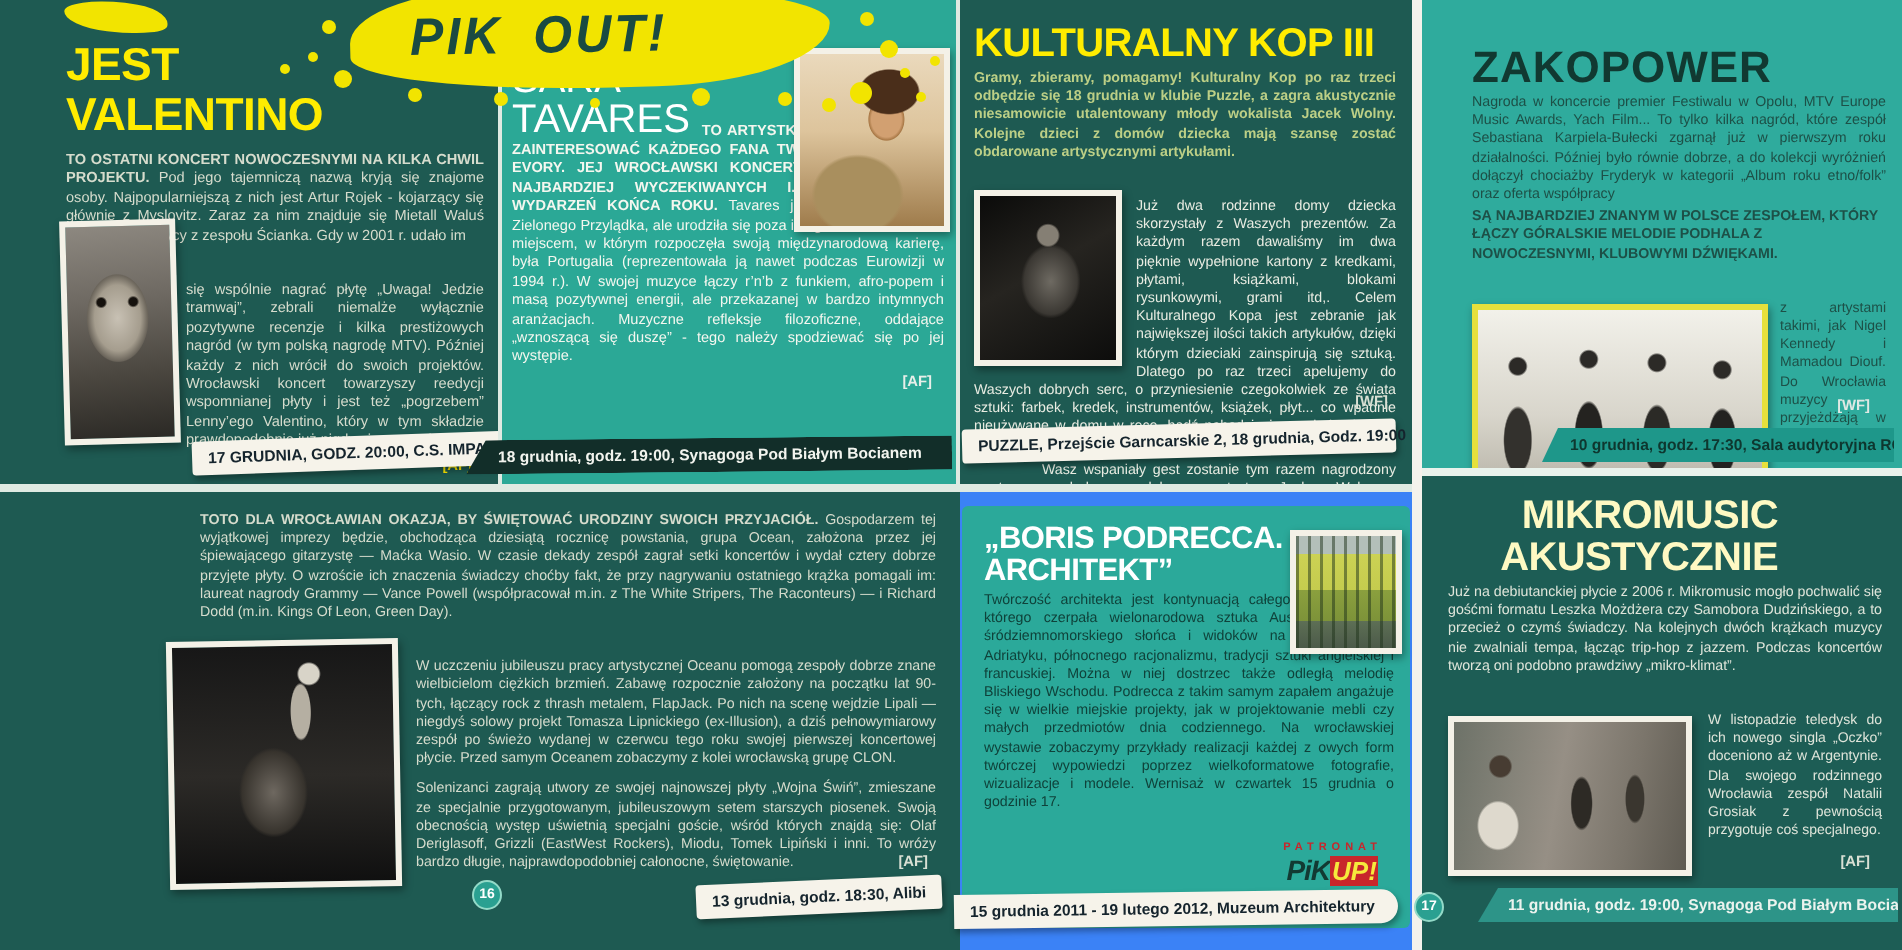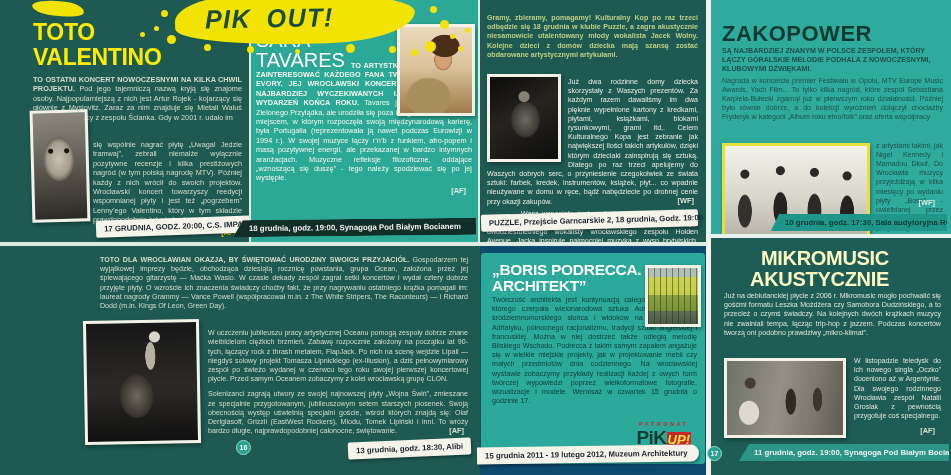--- a/index.html
+++ b/index.html
@@ -11,23 +11,23 @@
   .page-right { position:absolute; left:711px; top:0; width:240px; height:475px; background:#2fab9d; }
 
   
   .col-lenny { position:absolute; left:0; top:0; width:249px; height:242px; background:#1e5a52; padding:20px 7px 0 33px; overflow:hidden; }
   .col-sara  { position:absolute; left:251px; top:0; width:227px; height:242px; background:#2ba896; padding:30px 6px 0 5px; }
   .col-kop   { position:absolute; left:480px; top:0; width:226px; height:242px; background:#1e5a52; padding:12px 8px 0 7px; overflow:hidden; }
   .vdiv1 { position:absolute; left:249px; top:0; width:2px; height:242px; background:#dfeae2; }
   .vdiv2 { position:absolute; left:478px; top:0; width:2px; height:242px; background:#dfeae2; }
   .hdiv  { position:absolute; left:0; top:242px; width:706px; height:4px; background:#dfeae2; }
   .sec-ocean { position:absolute; left:0; top:246px; width:478px; height:229px; background:#1e5a52; padding:6px 10px 0 100px; overflow:hidden; }
-  .col-boris-bg { position:absolute; left:480px; top:246px; width:226px; height:229px; background:#0c4a6e; }
+  .col-boris-bg { position:absolute; left:480px; top:246px; width:226px; height:229px; background:#3b82f6; }
   .panel-boris  { position:absolute; left:1px; top:7px; width:224px; height:211px; background:#2ba99a; padding:9px 8px 0 11px; border-radius:3px; }
-  .sec-zako  { position:absolute; left:0; top:0; width:240px; height:234px; background:#2fab9d; padding:22px 8px 0 11px; overflow:hidden; }
+  .sec-zako  { position:absolute; left:0; top:0; width:240px; height:234px; background:#2fab9d; padding:22px 8px 0 25px; overflow:hidden; }
   .sec-mikro { position:absolute; left:0; top:234px; width:240px; height:241px; background:#1d5d55; border-top:4px solid #e9f2ec; padding:10px 10px 0 13px; overflow:hidden; }
 
   
   h2 { font-weight:700; letter-spacing:-0.3px; }
   .t-lenny { color:#ffec00; font-size:23px; line-height:25px; width:175px; }
   .t-sara  { color:#ffffff; font-size:20px; line-height:20px; width:92px; display:inline-block; vertical-align:bottom; }
   .t-kop   { color:#ffec00; font-size:20px; line-height:21px; white-space:nowrap; }
   .t-zako  { color:#113931; font-size:22px; line-height:23px; letter-spacing:0.5px; }
   .t-ocean { color:#ffec00; font-size:25px; line-height:27px; white-space:nowrap; }
   .t-boris { color:#ffffff; font-size:15.5px; line-height:16px; width:180px; }
@@ -129,52 +129,53 @@
       90px 27px 0 1px #f2e400, 165px 8px 0 0 #f2e400, -95px 25px 0 1px #f2e400, -160px 12px 0 0 #f2e400; }
 
   
   .pgc { position:absolute; width:15px; height:15px; border-radius:50%; background:#2aa091; border:1.5px solid #93dac8;
          color:#ffffff; font-size:7px; font-weight:700; display:flex; align-items:center; justify-content:center; z-index:12; }
   .pg16 { left:236px; top:440px; } .pg17 { left:707px; top:446px; }
 
   
   .patronat { position:absolute; right:14px; top:168px; text-align:center; z-index:5; }
   .pat-label { color:#c8262b; font-size:5.5px; letter-spacing:2.5px; font-weight:700; }
-  .pat-logo .pik { color:#123a33; font-weight:900; font-size:19px; letter-spacing:-0.5px; }
+  .pat-logo .pik { color:#123a33; font-weight:900; font-style:italic; font-size:14px; letter-spacing:-0.5px; }
   .pat-logo .up  { background:#c8262b; color:#f6e93c; font-weight:900; font-style:italic; font-size:13px; padding:0 1px; }
 
   .wrap { position:relative; margin-top:18px; }
   .indent { text-indent:34px; }
 </style>
 </head>
 <body>
 
 <div class="page-left">
 
   <section class="col-lenny">
-    <h2 class="t-lenny">TOTO VALENTINO</h2>
+    <h2 class="t-lenny">JEST VALENTINO</h2>
     <p class="txt" style="margin-top:5px"><span class="lead">TO OSTATNI KONCERT NOWOCZESNYMI NA KILKA CHWIL PROJEKTU.</span> <span>Pod jego tajemniczą nazwą kryją się znajome osoby. Najpopularniejszą z nich jest Artur Rojek - kojarzący się głównie z Myslovitz. Zaraz za nim znajduje się Mietall Waluś (Kurtyna) i muzycy z zespołu Ścianka. Gdy w 2001 r. udało im</span></p>
     <div class="photo ph-lenny"></div>
     <div class="wrap">
       <p class="txt" style="margin-left:60px">się wspólnie nagrać płytę „Uwaga! Jedzie tramwaj”, zebrali niemalże wyłącznie pozytywne recenzje i kilka prestiżowych nagród (w tym polską nagrodę MTV). Później każdy z nich wrócił do swoich projektów. Wrocławski koncert towarzyszy reedycji wspomnianej płyty i jest też „pogrzebem” Lenny’ego Valentino, który w tym składzie prawdopodobnie już nigdy nie wystąpi.</p>
     </div>
     <p class="author au-yellow" style="margin-left:60px">[AF]</p>
     <div class="datebar db-white db-lenny">17 GRUDNIA, GODZ. 20:00, C.S. IMPART</div>
   </section>
   <div class="vdiv1"></div>
 
   <section class="col-sara">
     <div class="photo ph-sara"></div>
     <p class="txt"><span class="t-sara">SARA TAVARES</span> <span class="lead">TO ARTYSTKA, KTÓRA POWINNA ZAINTERESOWAĆ KAŻDEGO FANA TWÓRCZOŚCI CESARII EVORY. JEJ WROCŁAWSKI KONCERT JEST JEDNYM Z NAJBARDZIEJ WYCZEKIWANYCH I... NAJDROŻSZYCH WYDARZEŃ KOŃCA ROKU.</span> <span>Tavares jest obywatelką Wysp Zielonego Przylądka, ale urodziła się poza ich granicami. Domem i miejscem, w którym rozpoczęła swoją międzynarodową karierę, była Portugalia (reprezentowała ją nawet podczas Eurowizji w 1994 r.). W swojej muzyce łączy r’n’b z funkiem, afro-popem i masą pozytywnej energii, ale przekazanej w bardzo intymnych aranżacjach. Muzyczne refleksje filozoficzne, oddające „wznoszącą się duszę” - tego należy spodziewać się po jej występie.</span></p>
     <p class="author au-dark">[AF]</p>
     <div class="datebar db-sara">18 grudnia, godz. 19:00, Synagoga Pod Białym Bocianem</div>
   </section>
   <div class="vdiv2"></div>
 
   <section class="col-kop">
+    <h2 class="t-kop">KULTURALNY KOP III</h2>
     <p class="txt small kop-intro" style="margin-top:2px">Gramy, zbieramy, pomagamy! Kulturalny Kop po raz trzeci odbędzie się 18 grudnia w klubie Puzzle, a zagra akustycznie niesamowicie utalentowany młody wokalista Jacek Wolny. Kolejne dzieci z domów dziecka mają szansę zostać obdarowane artystycznymi artykułami.</p>
     <div class="wrap">
       <div class="photo ph-kop"></div>
       <p class="txt small kop-body">Już dwa rodzinne domy dziecka skorzystały z Waszych prezentów. Za każdym razem dawaliśmy im dwa pięknie wypełnione kartony z kredkami, płytami, książkami, blokami rysunkowymi, grami itd,. Celem Kulturalnego Kopa jest zebranie jak największej ilości takich artykułów, dzięki którym dzieciaki zainspirują się sztuką. Dlatego po raz trzeci apelujemy do Waszych dobrych serc, o przyniesienie czegokolwiek ze świata sztuki: farbek, kredek, instrumentów, książek, płyt... co wpadnie nieużywane w domu w ręce, bądź nabędziecie po drobnej cenie przy okazji zakupów.</p>
       <p class="txt small kop-body indent">Wasz wspaniały gest zostanie tym razem nagrodzony występem młodego, zdolnego artysty, Jacka Wolnego, dwudziestoletniego wokalisty wrocławskiego zespołu Holden Avenue. Jacka inspiruje najmocniej muzyka z wysp brytyjskich, zespoły takie jak Placebo, The Pixies, Oasis, Jason Mraz, The Kooks, Queen, Weezer. I tak muzycznie zapowiada się Trzeci Kulturalny Kop w Puzzlach!</p>
     </div>
     <p class="author au-light abs" style="right:12px; top:196px">[WF]</p>
     <div class="datebar db-white db-kop">PUZZLE, Przejście Garncarskie 2, 18 grudnia, Godz. 19:00</div>
   </section>
   <div class="hdiv"></div>
@@ -201,22 +202,22 @@
       </div>
       <div class="datebar db-white db-boris">15 grudnia 2011 - 19 lutego 2012, Muzeum Architektury</div>
     </section>
   </div>
 </div>
 
 <div class="page-right">
 
   <section class="sec-zako">
     <h2 class="t-zako">ZAKOPOWER</h2>
+    <p class="txt small" style="margin-top:2px">Nagroda w koncercie premier Festiwalu w Opolu, MTV Europe Music Awards, Yach Film... To tylko kilka nagród, które zespół Sebastiana Karpiela-Bułecki zgarnął już w pierwszym roku działalności. Później było równie dobrze, a do kolekcji wyróżnień dołączył chociażby Fryderyk w kategorii „Album roku etno/folk” oraz oferta współpracy</p>
     <p class="txt small lead zako-lead" style="margin-top:2px; text-align:left">SĄ NAJBARDZIEJ ZNANYM W POLSCE ZESPOŁEM, KTÓRY ŁĄCZY GÓRALSKIE MELODIE PODHALA Z NOWOCZESNYMI, KLUBOWYMI DŹWIĘKAMI.</p>
-    <p class="txt small" style="margin-top:2px">Nagroda w koncercie premier Festiwalu w Opolu, MTV Europe Music Awards, Yach Film... To tylko kilka nagród, które zespół Sebastiana Karpiela-Bułecki zgarnął już w pierwszym roku działalności. Później było równie dobrze, a do kolekcji wyróżnień dołączył chociażby Fryderyk w kategorii „Album roku etno/folk” oraz oferta współpracy</p>
     <div class="wrap">
       <div class="photo ph-zako"></div>
       <p class="txt small" style="font-size:7px">z artystami takimi, jak Nigel Kennedy i Mamadou Diouf. Do Wrocławia muzycy przyjeżdżają w kilka miesięcy po wydaniu płyty „Boso” - uwielbianej przez radiostacje i już platynowej.</p>
     </div>
     <p class="author abs" style="right:16px; top:198px; color:#dfe9e4">[WF]</p>
     <div class="datebar db-zako">10 grudnia, godz. 17:30, Sala audytoryjna RCTB</div>
   </section>
 
   <section class="sec-mikro">
     <h2 class="t-mikro">MIKROMUSIC AKUSTYCZNIE</h2>

